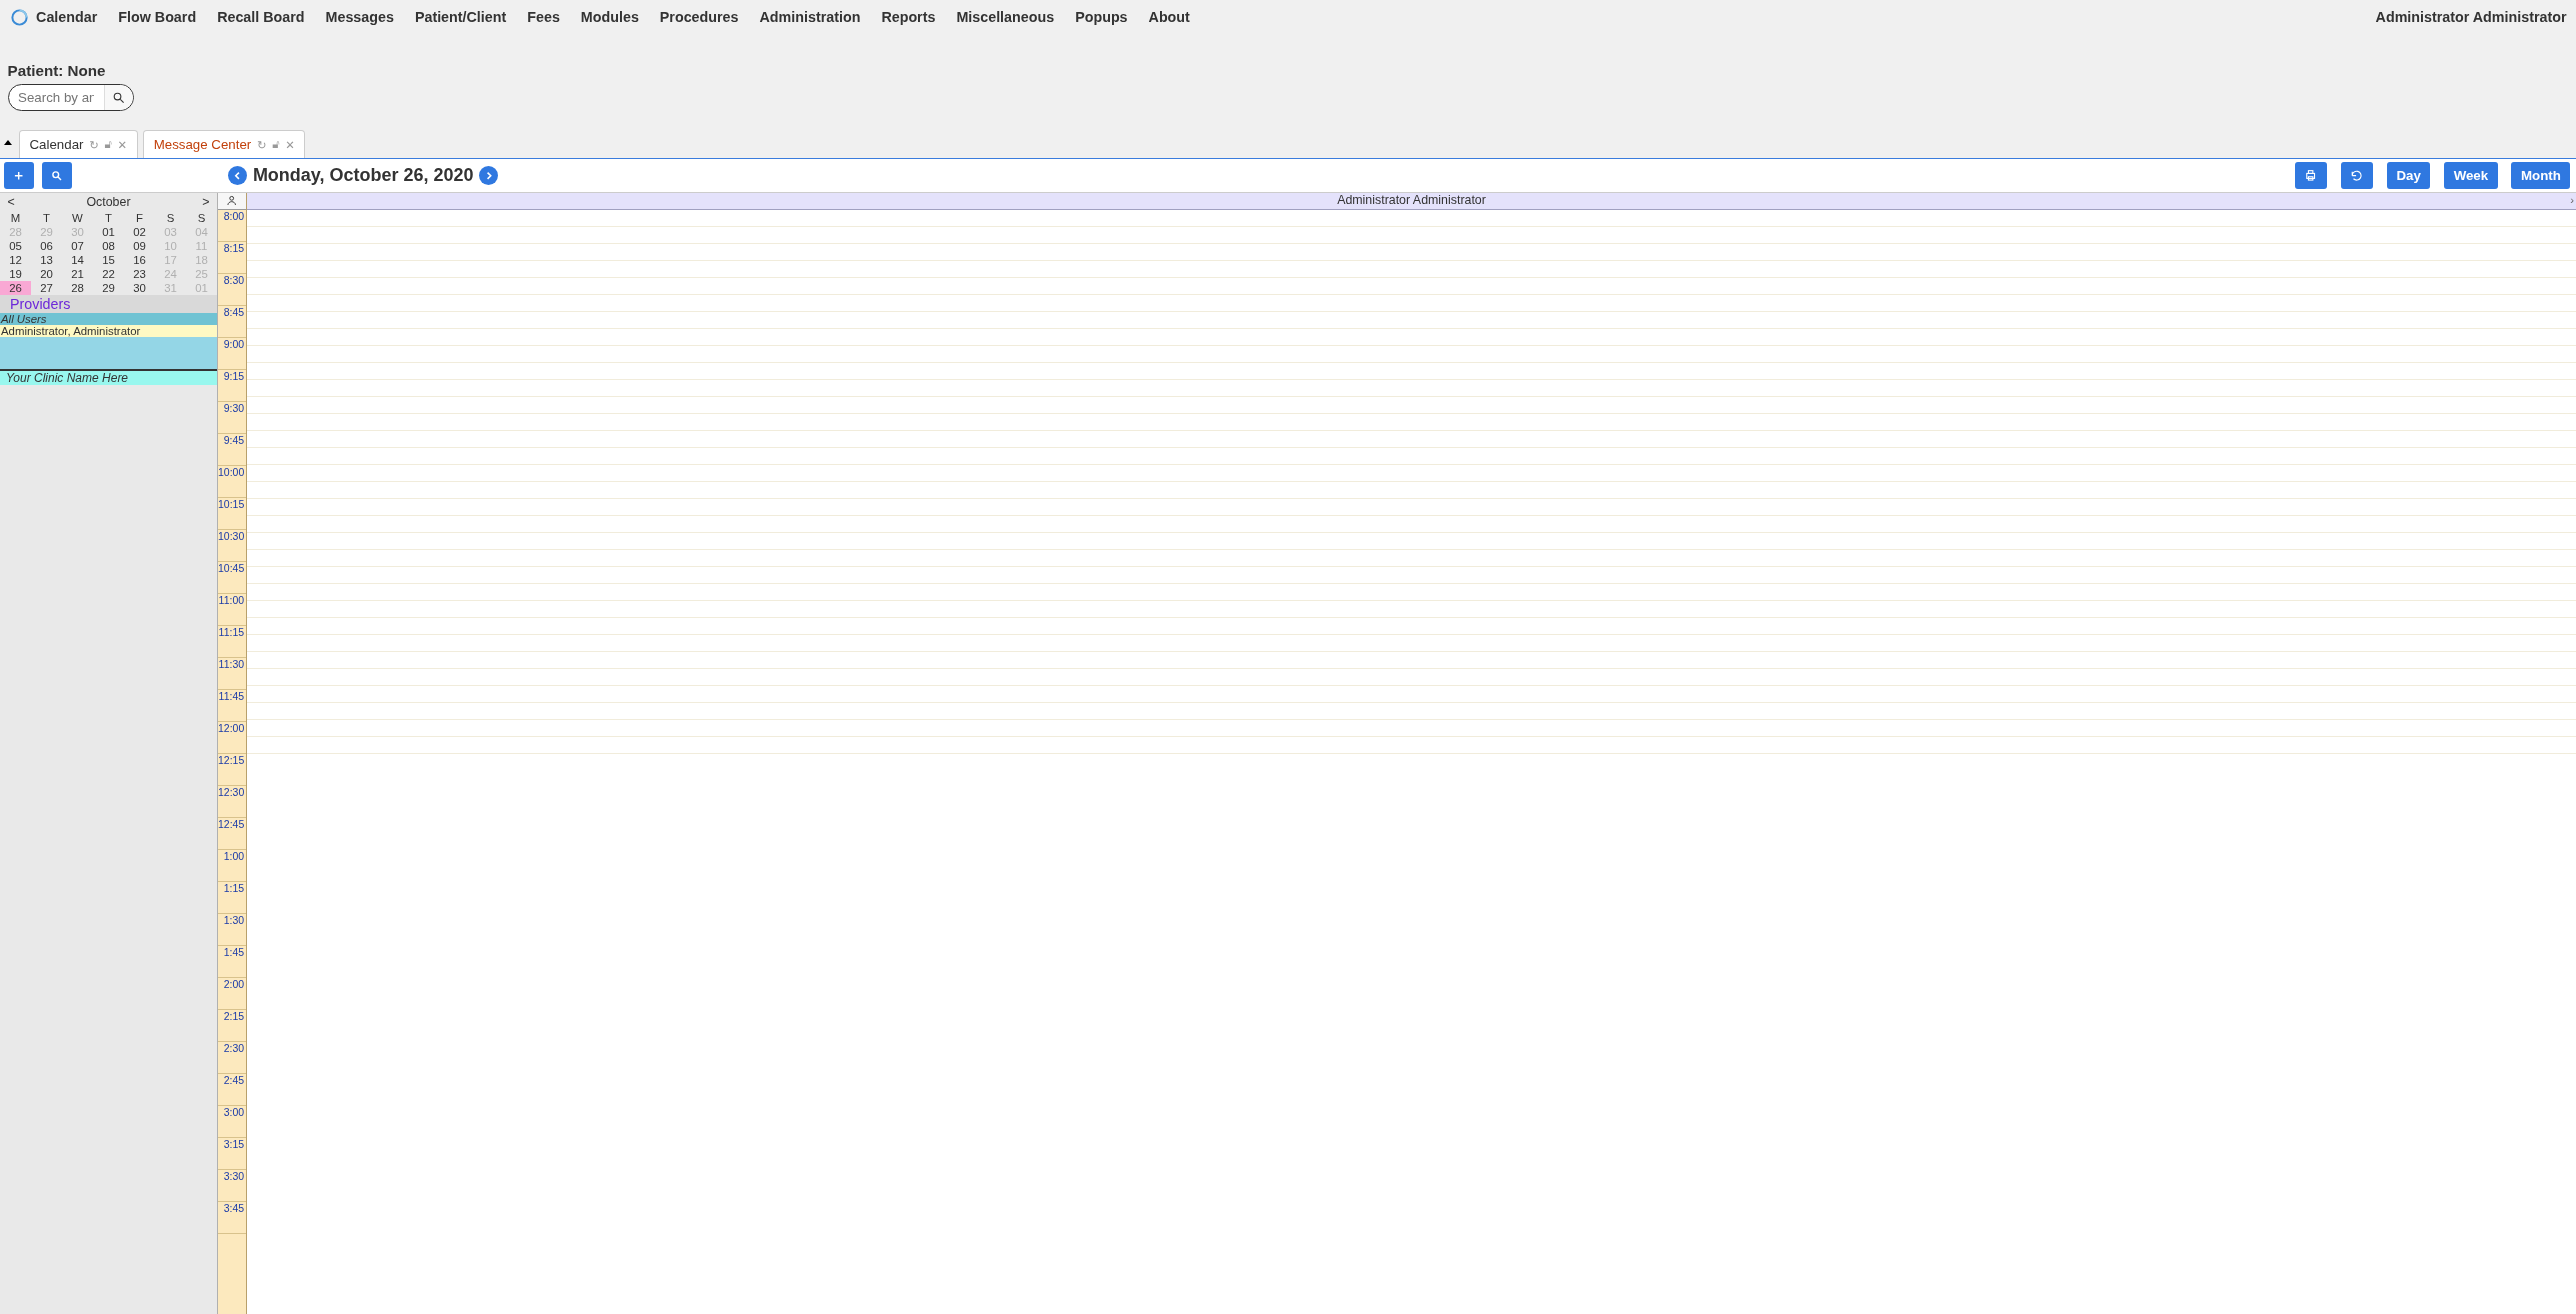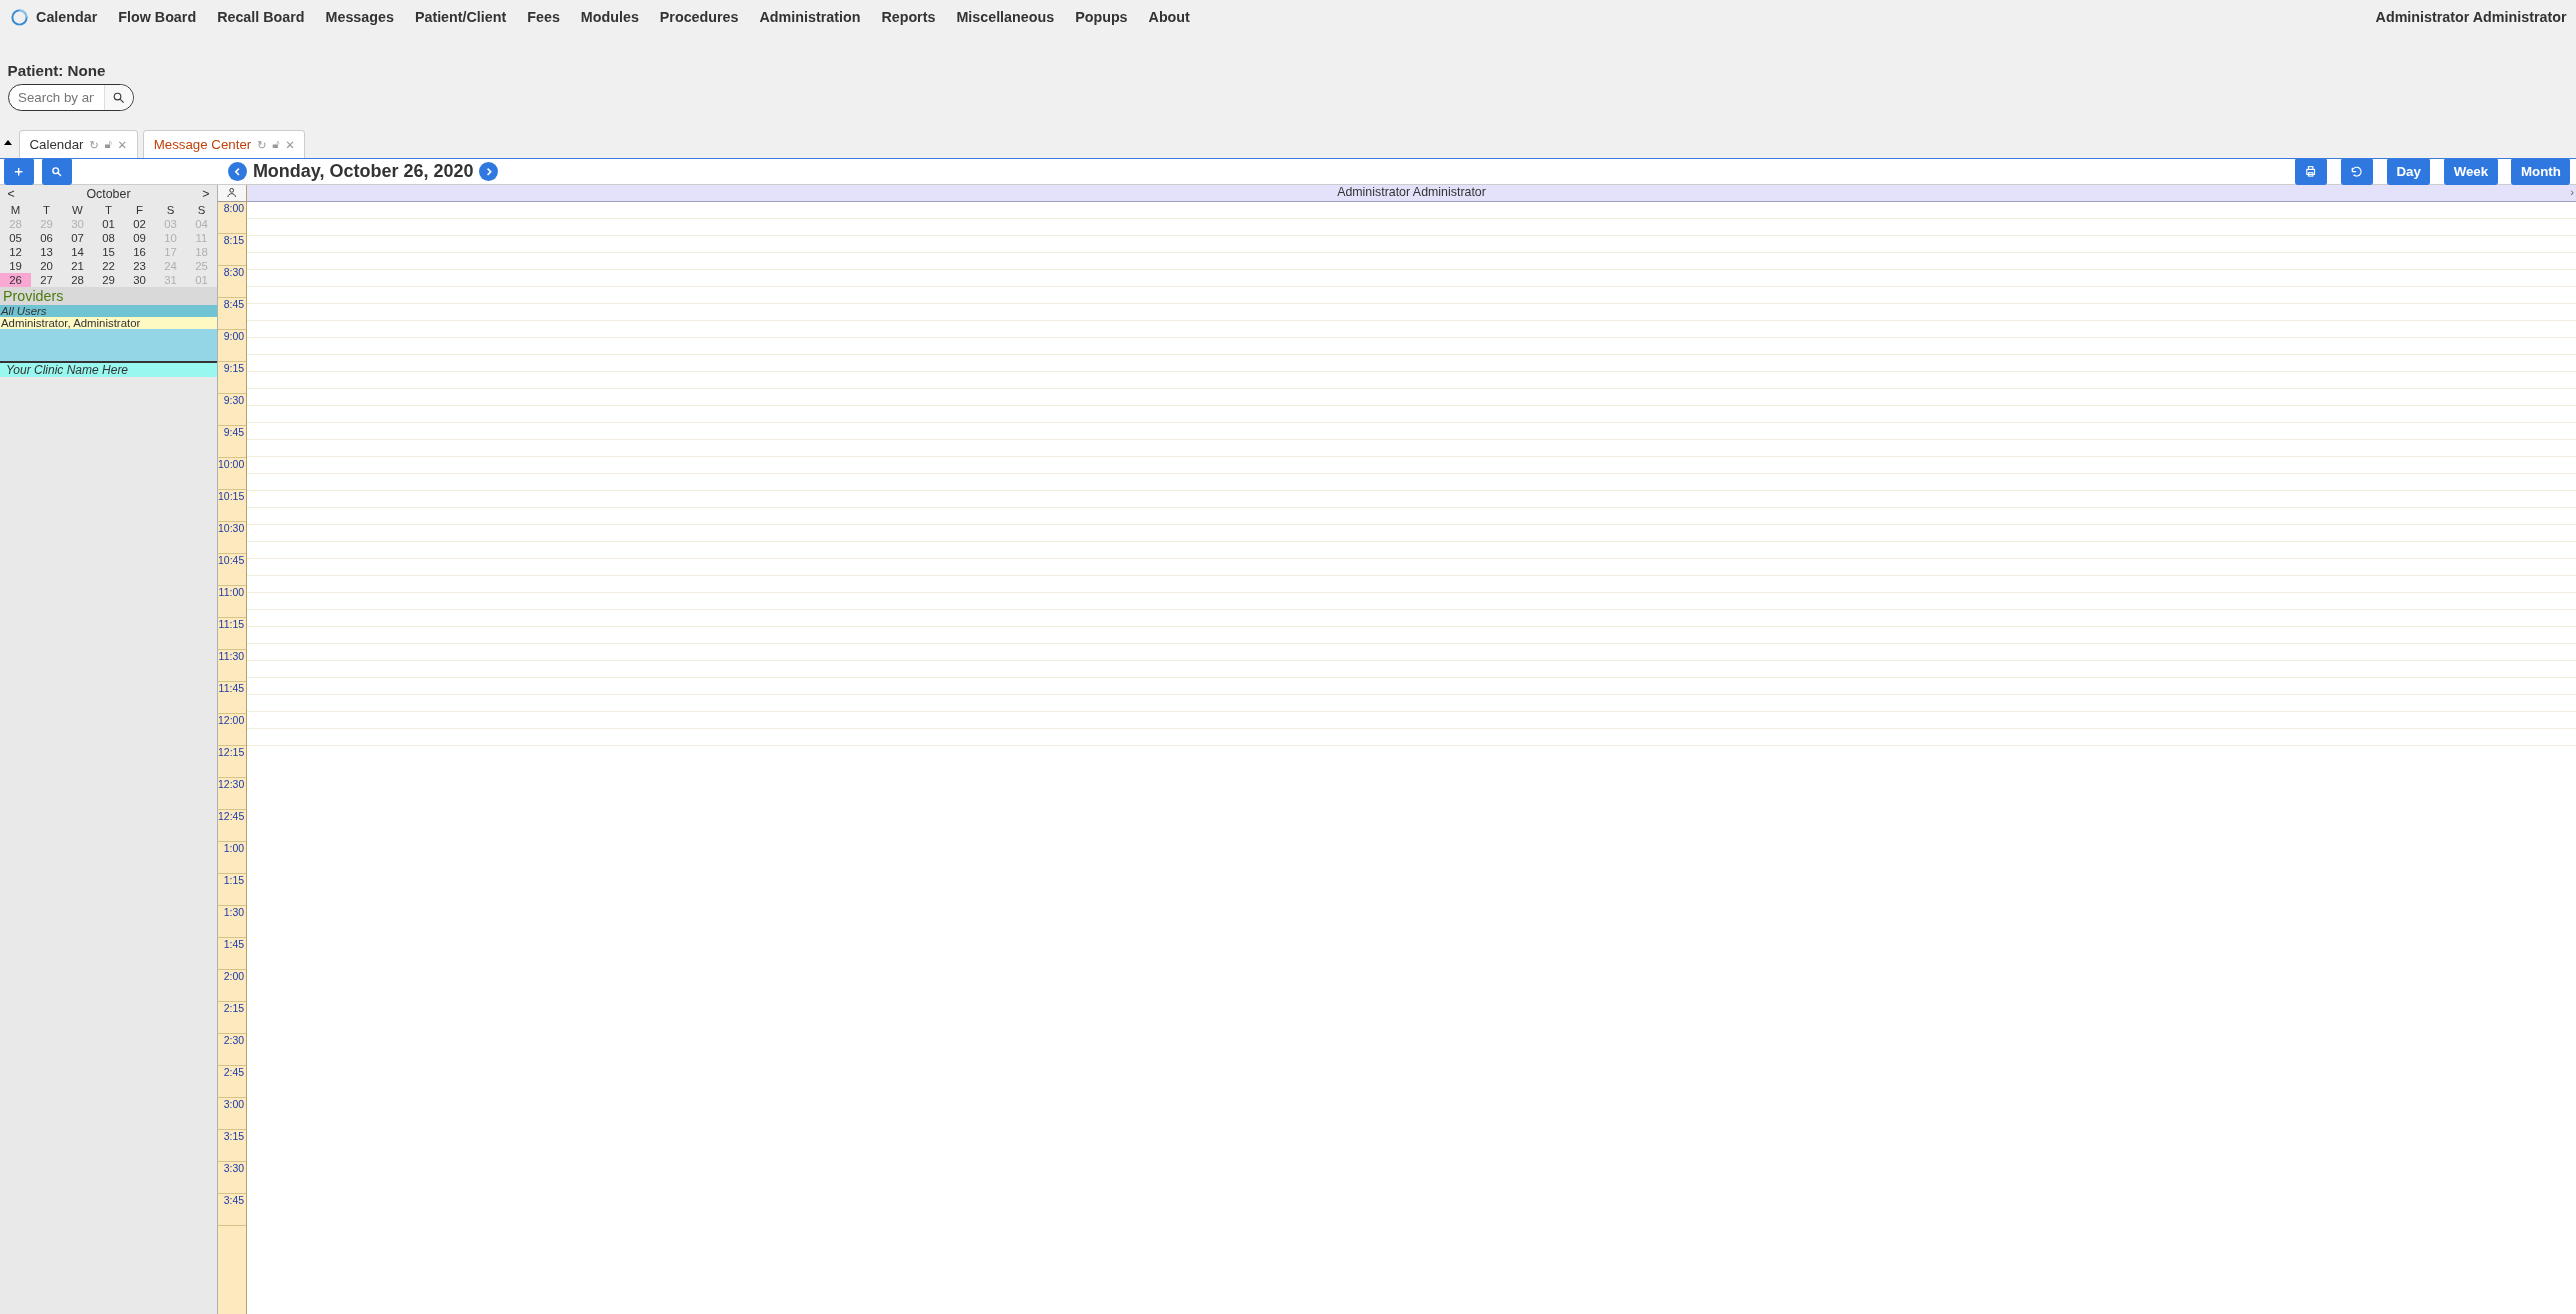--- a/index.html
+++ b/index.html
@@ -98,21 +98,21 @@
 .tab .tab-label { color: #333; }
 .tab.inactive .tab-label { color: #c2410c; }
 .tab .tab-icon { color: #999; font-size: 11.4px; cursor: pointer; }
 
 
 .cal-toolbar {
   display: flex;
   align-items: center;
   background: #fff;
   border-bottom: 1px solid #ccc;
-  height: 26px;
+  height: 34px;
 }
 .btn {
   background: #2f78e0;
   color: #fff;
   border: none;
   display: inline-flex;
   align-items: center;
   justify-content: center;
   height: 27px;
   min-width: 30.5px;
@@ -151,21 +151,21 @@
 }
 .mini-cal-nav .navlink { cursor: pointer; color: #333; }
 .mini-cal { width: 100%; border-collapse: collapse; font-size: 11.4px; background: #e9e9e9; }
 .mini-cal th, .mini-cal td { text-align: center; padding: 1px 0; width: 14.28%; }
 .mini-cal th { font-weight: 400; color: #333; }
 .mini-cal td { cursor: pointer; }
 .mini-cal td.other { color: #b0b0b0; }
 .mini-cal td.today { background: #f9a8d4; }
 
 
-.sidebar-section-title { background: #d9d9d9; font-size: 14.3px; padding: 1px 3px; color: #4d7c0f; }
+.sidebar-section-title { background: #d9d9d9; font-size: 14.3px; padding: 1px 10px; color: #6d28d9; }
 .prov-row { font-size: 11.4px; padding: 0 1px; cursor: pointer; }
 .prov-all { background: #70c3d3; font-style: italic; }
 .prov-admin { background: #fef9c3; }
 .prov-fill { height: 34px; background: #94d6e6; border-bottom: 2.9px solid #333; }
 .clinic-row { background: #98f7ee; font-size: 12px; font-style: italic; padding: 0 6px; cursor: pointer; }
 
 
 .time-col { width: 29px; flex-shrink: 0; background: #fce9be; border-right: 1px solid #b8a06b; }
 .time-col .time-header {
   height: 17px; background: #f6f6f6; border-bottom: 1px solid #999;

